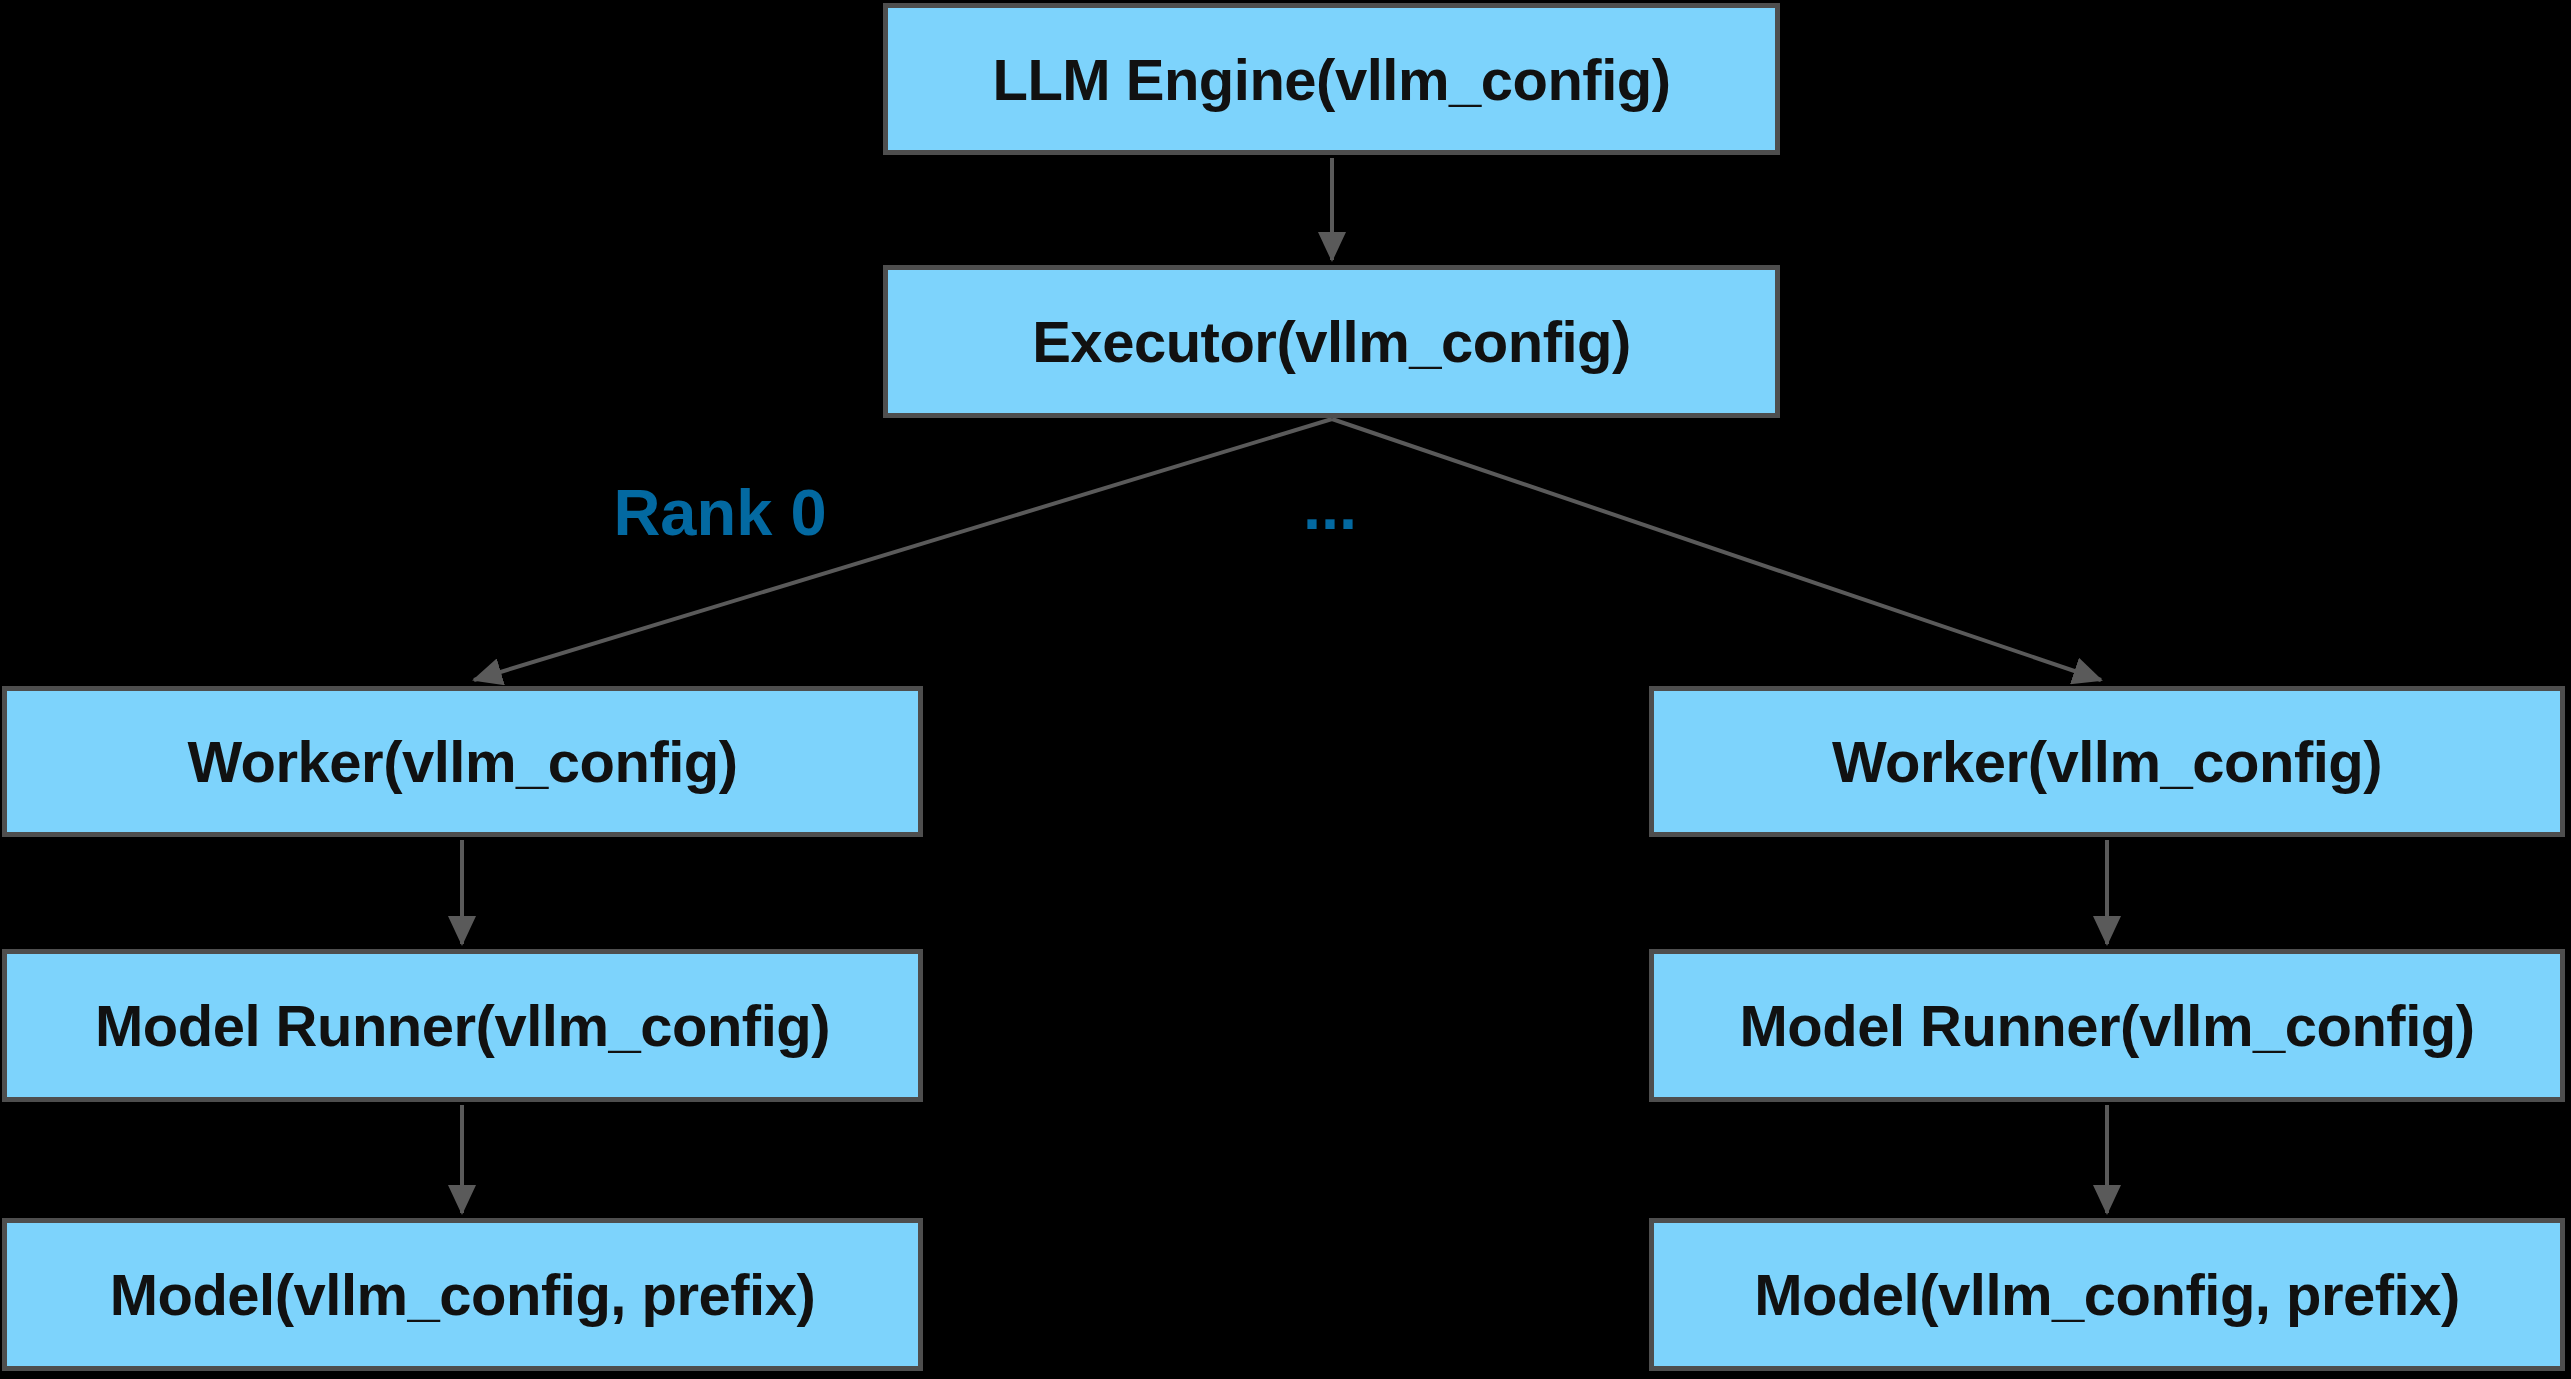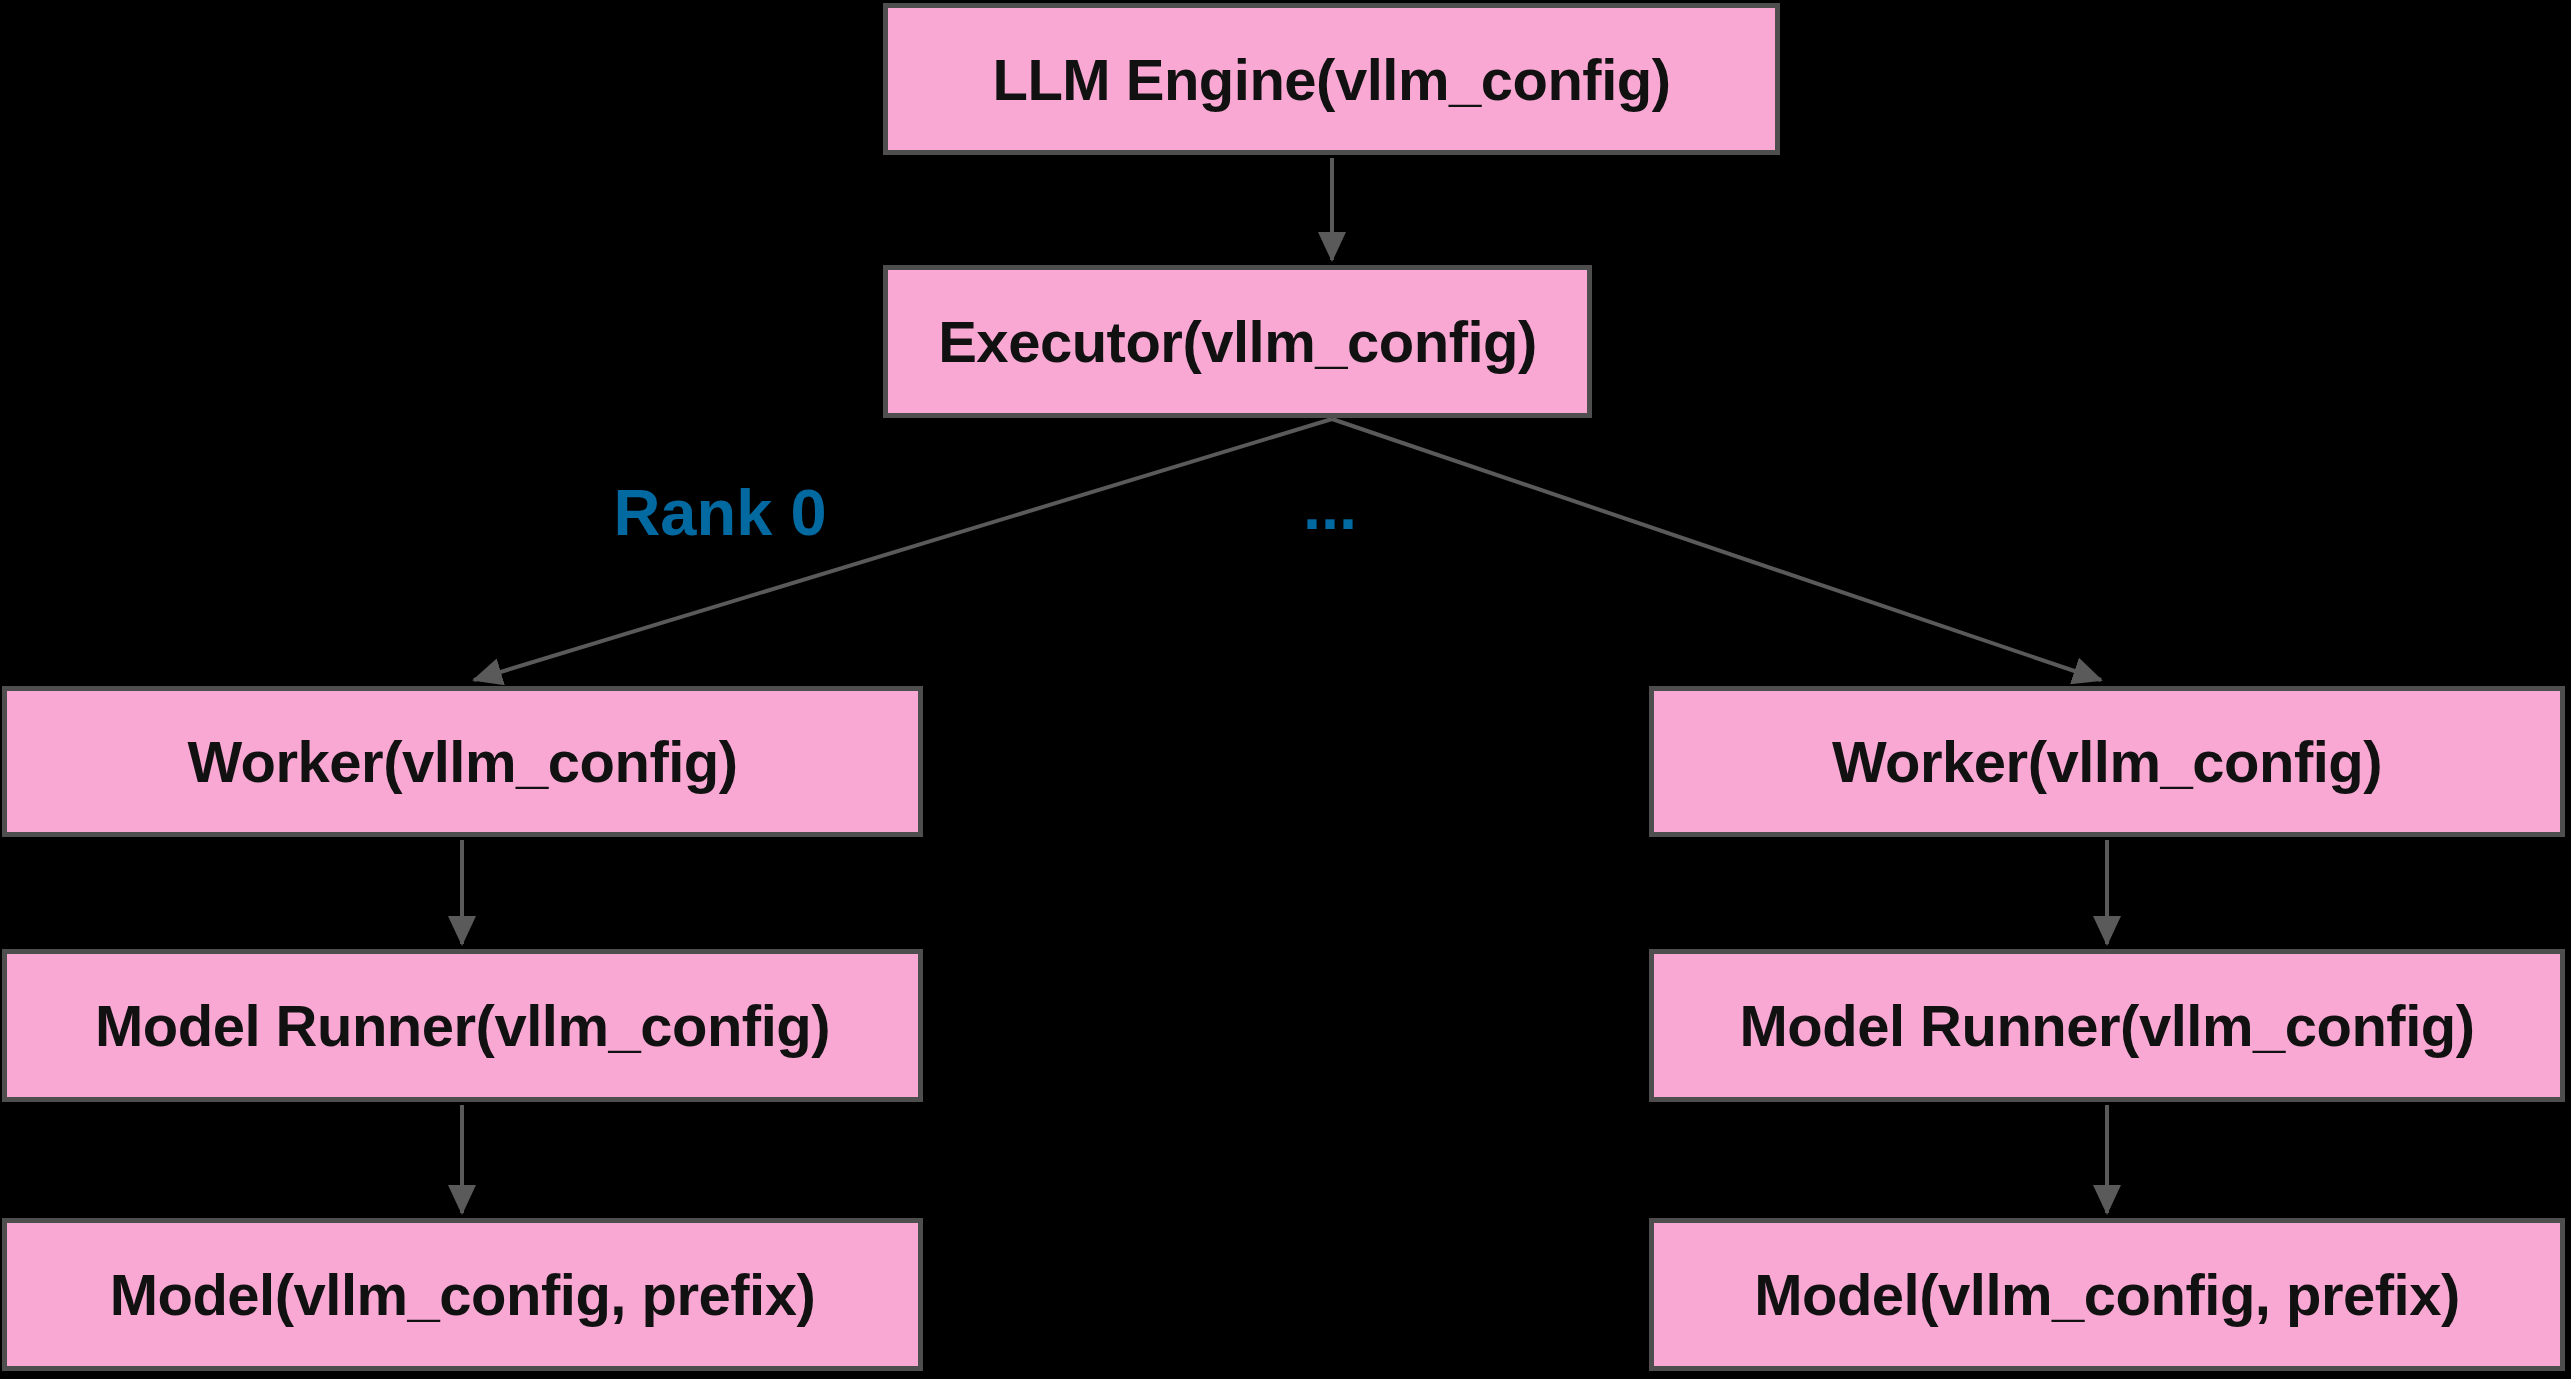--- a/index.html
+++ b/index.html
@@ -22,21 +22,21 @@
     width: 2571px;
     height: 1379px;
   }
   .edge {
     stroke-width: 4px;
     fill: none;
   }
   .node {
     position: absolute;
     box-sizing: border-box;
-    background: #f9a8d4;
+    background: #7dd3fc;
     border: 5px solid #4e4e4e;
     display: flex;
     align-items: center;
     justify-content: center;
   }
   .node-label {
     font-size: 58px;
     font-weight: 600;
     color: #111111;
     letter-spacing: -0.5px;
@@ -81,21 +81,21 @@
 
     <line class="edge" x1="2107" y1="840" x2="2107" y2="944" marker-end="url(#arrow-head)" stroke="#5a5a5a"></line>
 
     <line class="edge" x1="2107" y1="1105" x2="2107" y2="1213" marker-end="url(#arrow-head)" stroke="#5a5a5a"></line>
   </svg>
 
   <div class="node" style="left:883px; top:3px; width:897px; height:152px;">
     <span class="node-label">LLM Engine(vllm_config)</span>
   </div>
 
-  <div class="node" style="left:883px; top:265px; width:709px; height:153px;">
+  <div class="node" style="left:883px; top:265px; width:897px; height:153px;">
     <span class="node-label">Executor(vllm_config)</span>
   </div>
 
   <div class="edge-label" style="left:520px; top:478px; width:400px;">Rank 0</div>
 
   <div class="edge-label ellipsis" style="left:1280px; top:472px; width:100px;">...</div>
 
 
   <div class="node" style="left:2px; top:686px; width:921px; height:151px;">
     <span class="node-label">Worker(vllm_config)</span>

